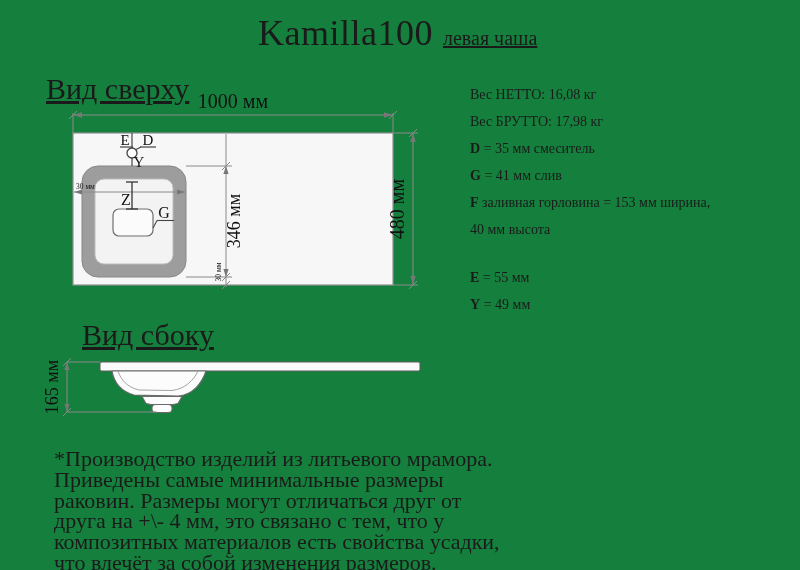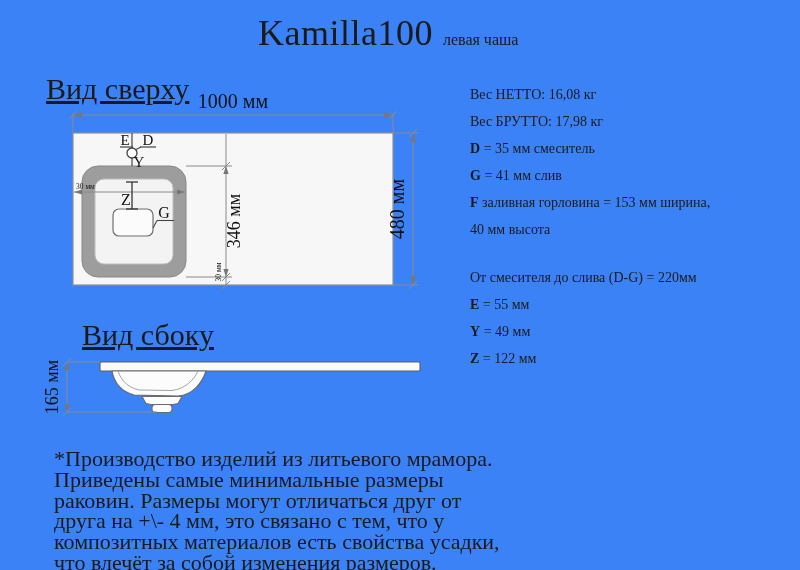--- a/index.html
+++ b/index.html
@@ -1,22 +1,22 @@
 <!DOCTYPE html>
 <html><head>
 <meta charset="utf-8">
 <style>
   html,body{margin:0;padding:0;background:#fff;}
   .page{
-    position:relative;width:800px;height:570px;background:#3b82f6;overflow:hidden;
+    position:relative;width:800px;height:570px;background:#15803d;overflow:hidden;
     font-family:"Liberation Serif","DejaVu Serif",serif;color:#1a1a1a;
   }
   .title{position:absolute;left:258px;top:12px;display:flex;align-items:baseline;gap:10px;white-space:nowrap;}
   .title-main{font-size:36px;letter-spacing:0.5px;}
-  .title-sub{font-size:16px;}
+  .title-sub{font-size:20px;text-decoration:underline;}
   .view-heading{position:absolute;font-size:30px;font-weight:normal;text-decoration:underline;}
   .heading-top{left:46px;top:72px;}
   .heading-side{left:46px;top:318px;margin-left:36px;}
   .drawing{position:absolute;}
   .drawing-top{left:40px;top:85px;width:405px;height:220px;}
   .drawing-side{left:40px;top:350px;width:405px;height:75px;}
   svg text{fill:#111;font-family:"Liberation Serif","DejaVu Serif",serif;}
   .dim-label{font-size:20px;}
   .dim-label-sm{font-size:18px;}
   .dim-label-xs{font-size:7.5px;}
@@ -141,21 +141,19 @@
   </svg>
 
   <div class="specs">
     <div class="spec-line"><b></b><span>Вес НЕТТО: 16,08 кг</span></div>
     <div class="spec-line"><b></b><span>Вес БРУТТО: 17,98 кг</span></div>
     <div class="spec-line"><b>D</b><span> = 35 мм смеситель</span></div>
     <div class="spec-line"><b>G</b><span> = 41 мм слив</span></div>
     <div class="spec-line"><b>F</b><span> заливная горловина = 153 мм ширина,</span></div>
     <div class="spec-line"><b></b><span>40 мм высота</span></div>
     <div class="spec-gap"></div>
-    <div class="spec-line"><b></b><span>От смесителя до слива (D-G) = 220мм</span></div>
     <div class="spec-line"><b>E</b><span> = 55 мм</span></div>
     <div class="spec-line"><b>Y</b><span> = 49 мм</span></div>
-    <div class="spec-line"><b>Z</b><span> = 122 мм</span></div>
   </div>
 
   <div class="note">*Производство изделий из литьевого мрамора. Приведены самые минимальные размеры раковин. Размеры могут отличаться друг от друга на +\- 4 мм, это связано с тем, что у композитных материалов есть свойства усадки, что влечёт за собой изменения размеров.</div>
 
 </div>
 
 </body></html>

